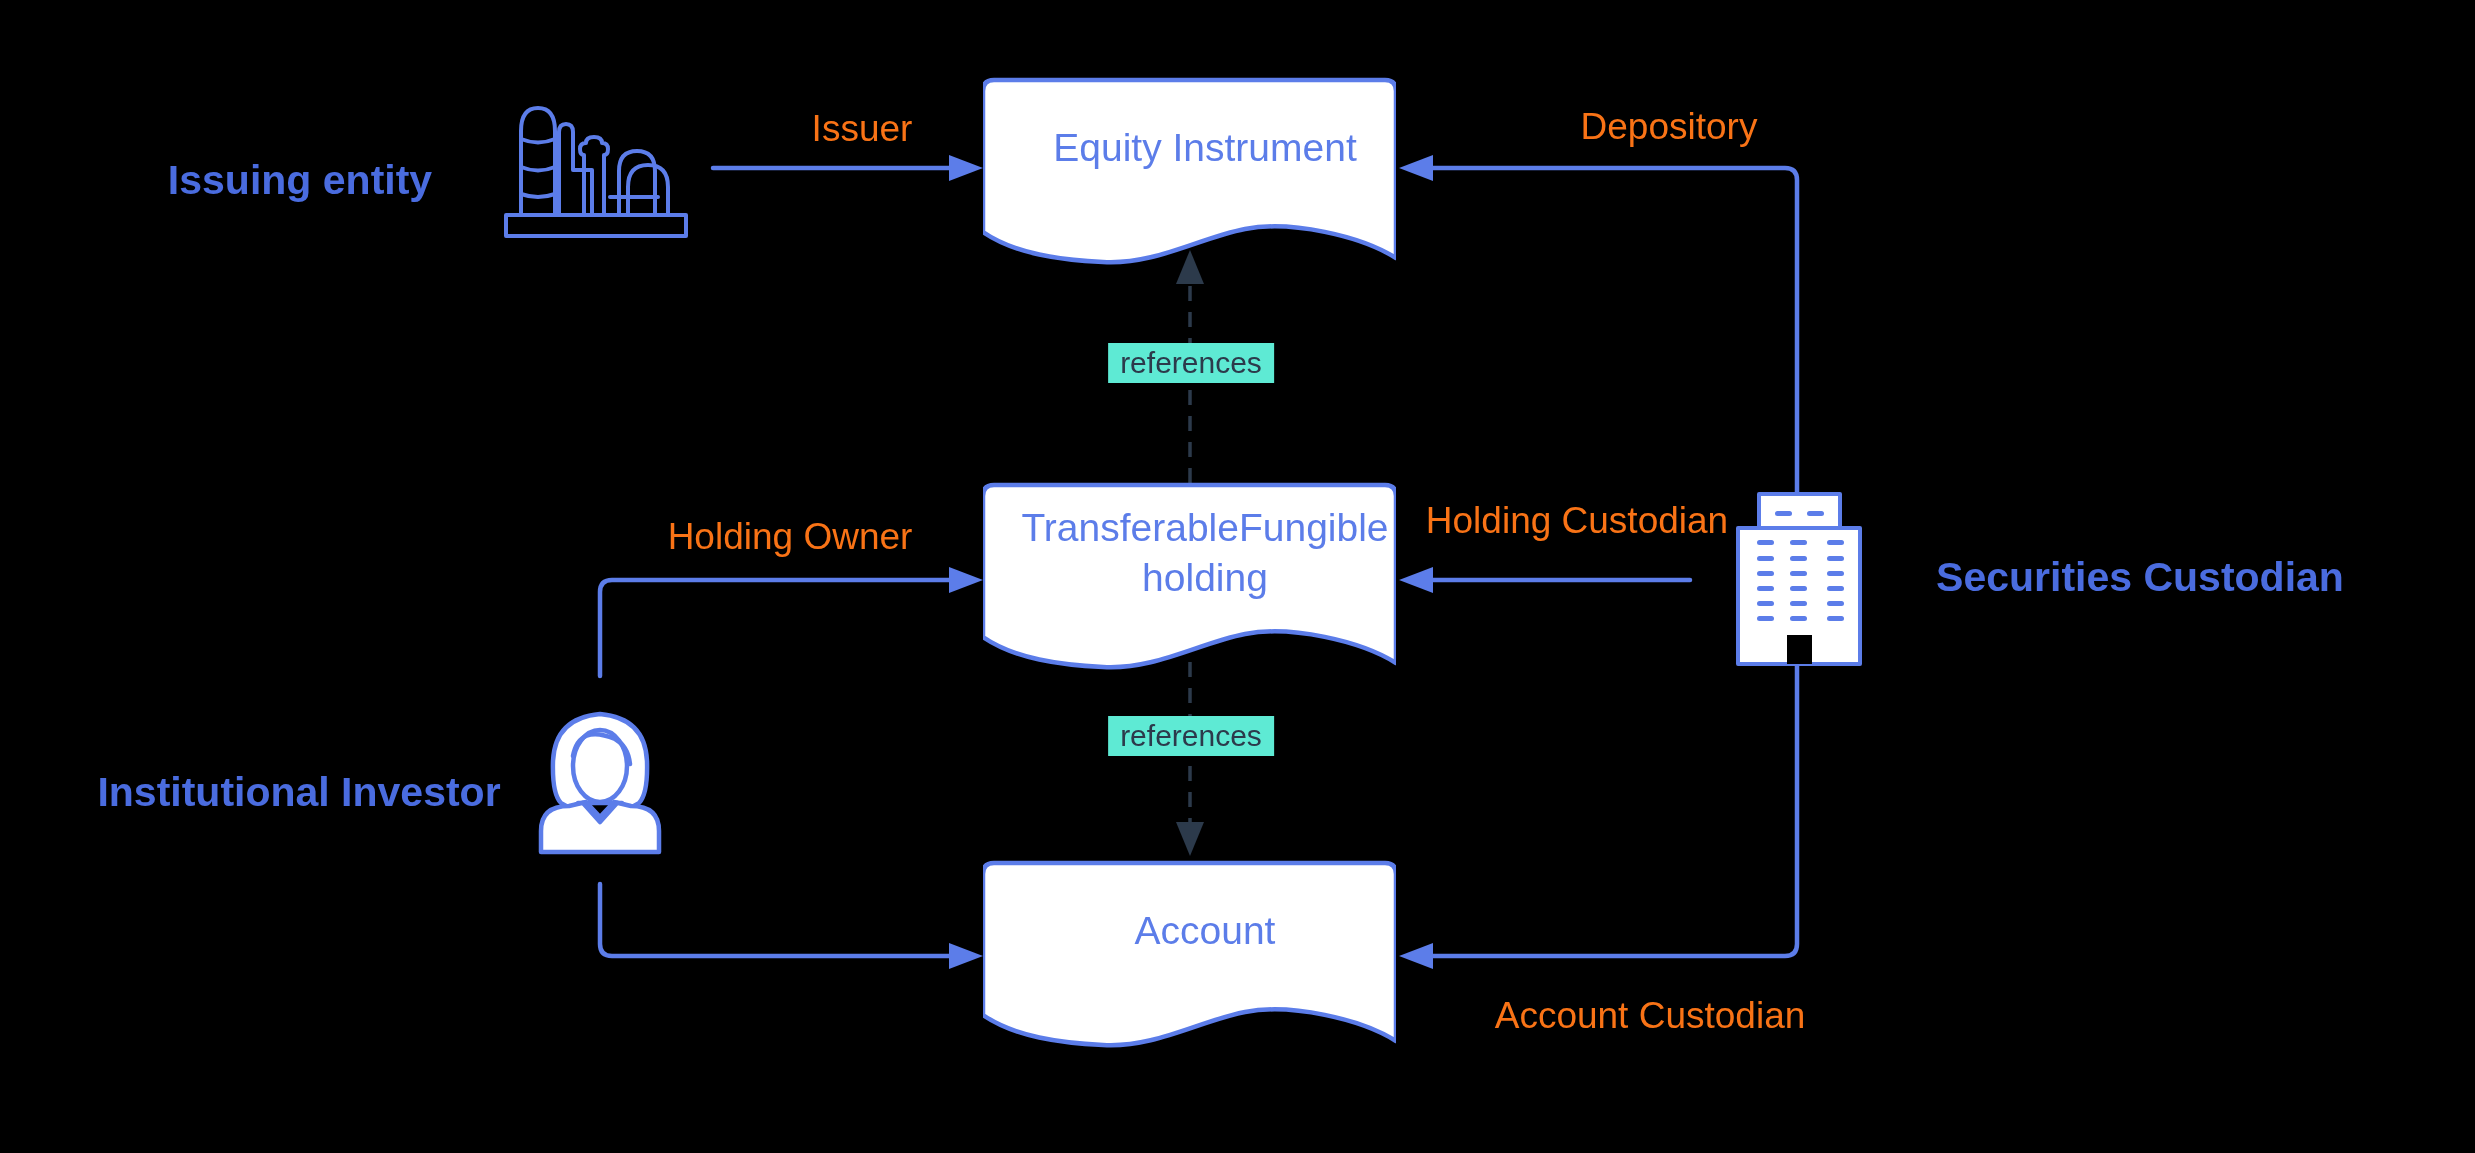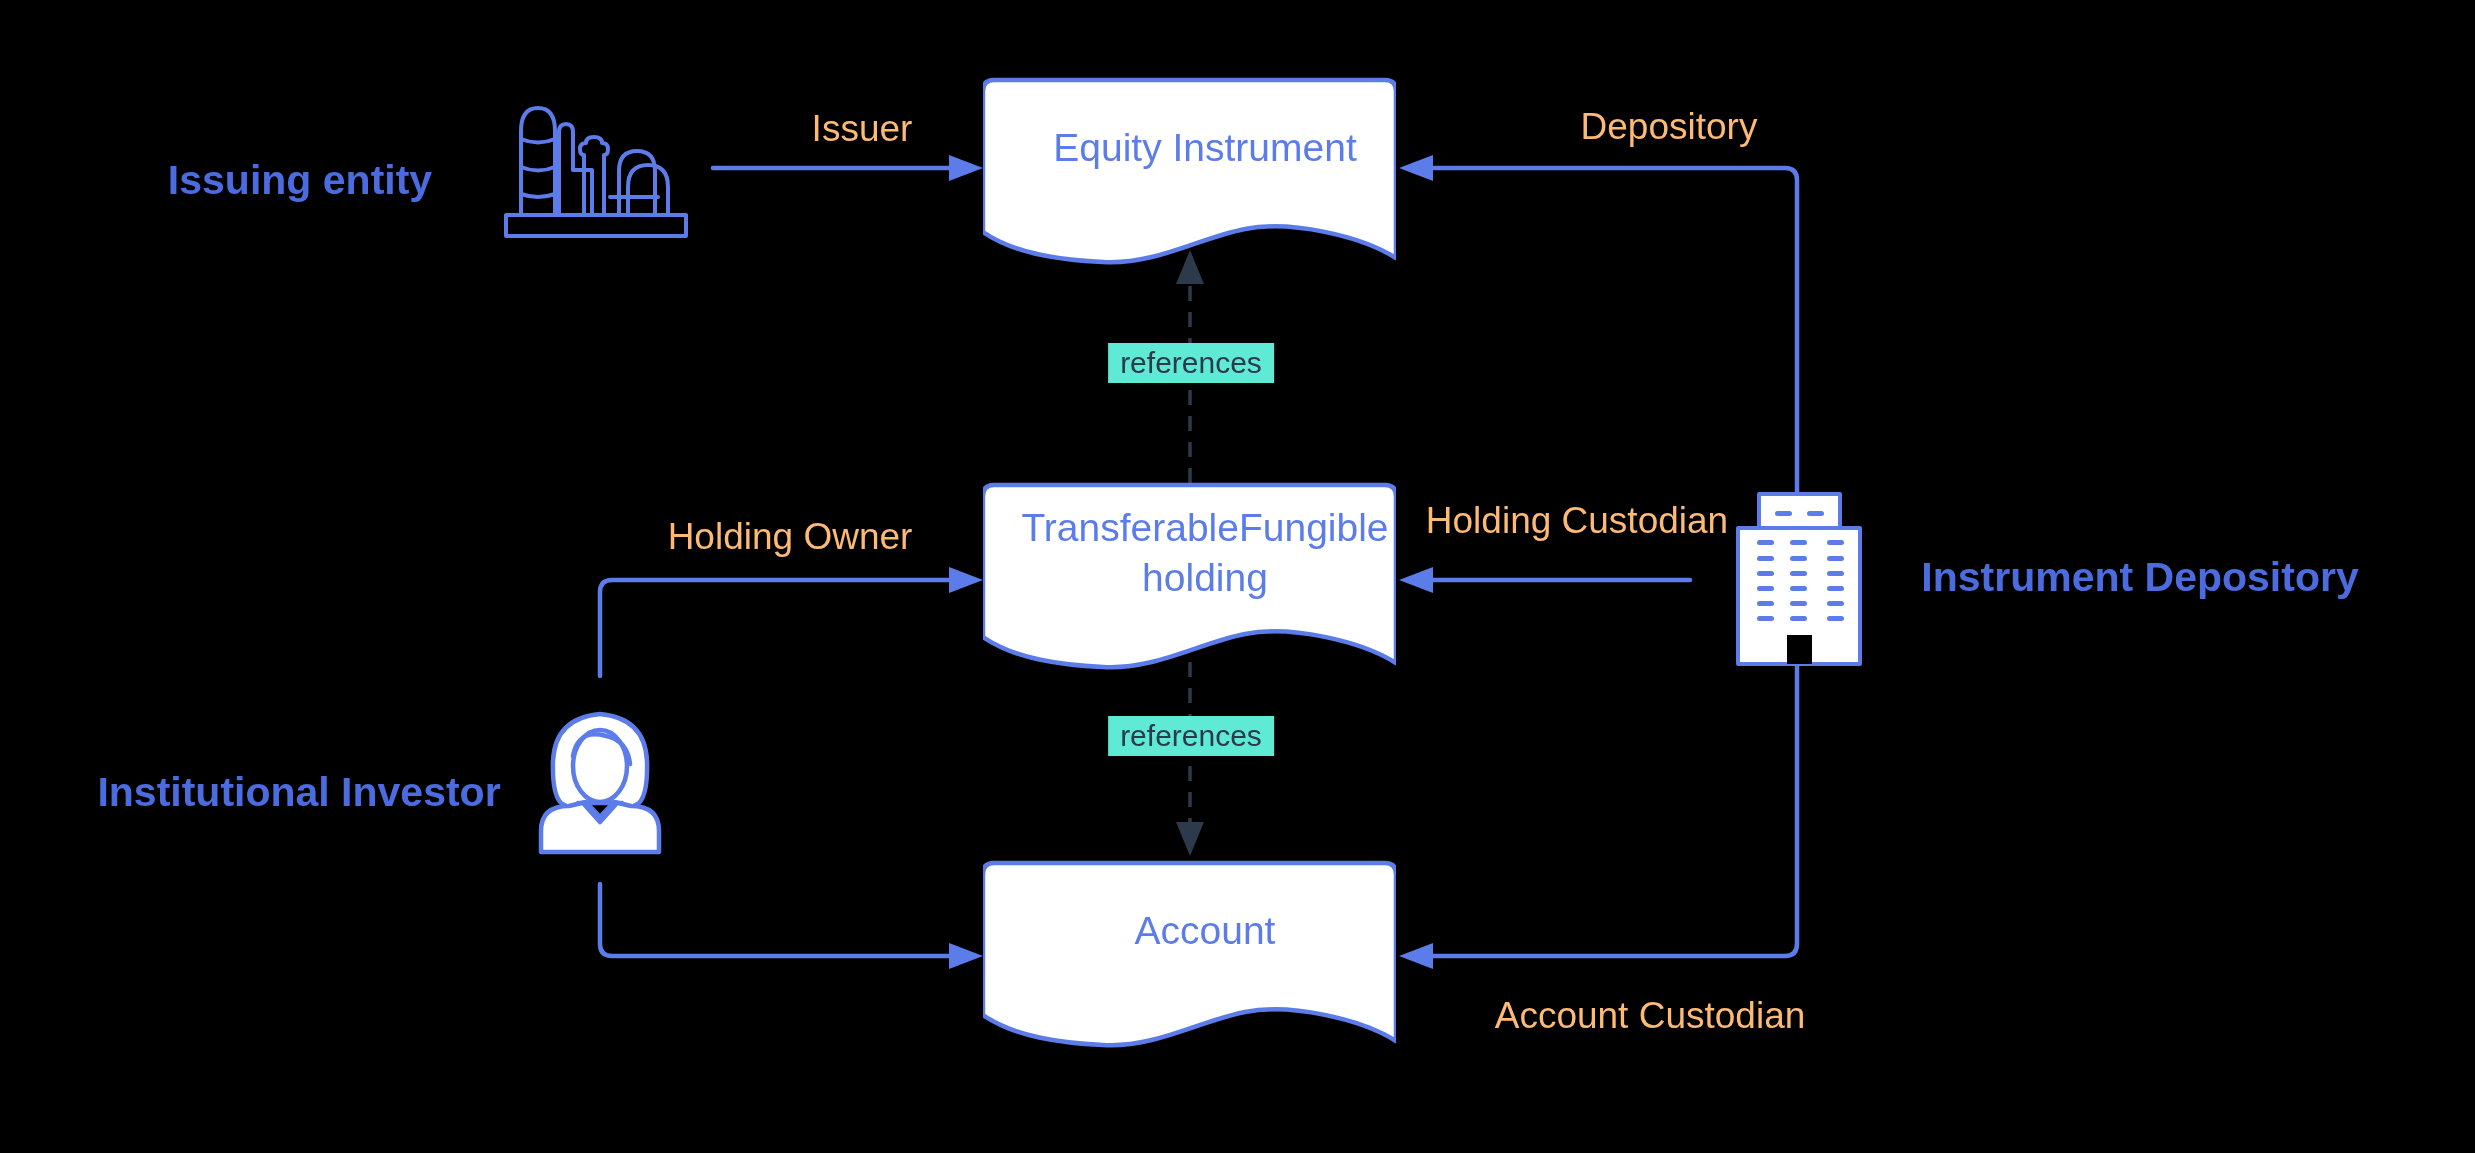--- a/index.html
+++ b/index.html
@@ -3,21 +3,21 @@
 <meta charset="utf-8">
 <style>
   html,body{margin:0;padding:0;background:#000;}
   .stage{
     position:relative;width:2475px;height:1153px;background:#000000;
     font-family:"Liberation Sans",sans-serif;overflow:hidden;
   }
   .layer{position:absolute;left:0;top:0;}
   .edge-label{
     position:absolute;transform:translate(-50%,-50%);
-    color:#fdba74;font-size:37px;white-space:nowrap;line-height:1.3;
+    color:#f97316;font-size:37px;white-space:nowrap;line-height:1.3;
   }
   .edge-label.two-line{white-space:normal;text-align:center;width:330px;line-height:1.38;}
   .actor-label{
     position:absolute;transform:translate(-50%,-50%);
     color:#4A6CDF;font-weight:bold;font-size:41px;white-space:nowrap;
   }
   .ref-label{
     position:absolute;transform:translate(-50%,-50%);
     color:#2C3A4B;font-size:30px;background:#5eead4;padding:3px 12px;white-space:nowrap;
   }
@@ -133,21 +133,21 @@
 
   <div class="node" style="left:983px;top:480px;">
     <svg width="413" height="200" viewBox="0 0 413 200">
       <path d="M 0,157 L 0,16 Q 0,5 11,5 L 402,5 Q 413,5 413,16 L 413,183 C 378,161 308,145 262,154 C 216,163 172,190 120,187 C 78,185 32,179 0,157 Z" fill="#FFFFFF" stroke="#5C7DE9" stroke-width="4.5" stroke-linejoin="round"></path>
     </svg>
     <div class="node-label">TransferableFungible holding</div>
   </div>
 
   <div class="actor-label" style="left:299px;top:792px;">Institutional Investor</div>
   <div class="actor-label" style="left:300px;top:180px;">Issuing entity</div>
-  <div class="actor-label" style="left:2140px;top:577px;">Instrument Depository</div>
+  <div class="actor-label" style="left:2140px;top:577px;">Securities Custodian</div>
 
   <div class="edge-label" style="left:862px;top:129px;">Issuer</div>
   <div class="edge-label" style="left:1669px;top:127px;">Depository</div>
   <div class="edge-label" style="left:790px;top:537px;">Holding Owner</div>
   <div class="edge-label two-line" style="left:1577px;top:521px;">Holding Custodian</div>
   <div class="edge-label" style="left:1650px;top:1016px;">Account Custodian</div>
 
   <div class="ref-label" style="left:1191px;top:363px;">references</div>
   <div class="ref-label" style="left:1191px;top:736px;">references</div>
 

